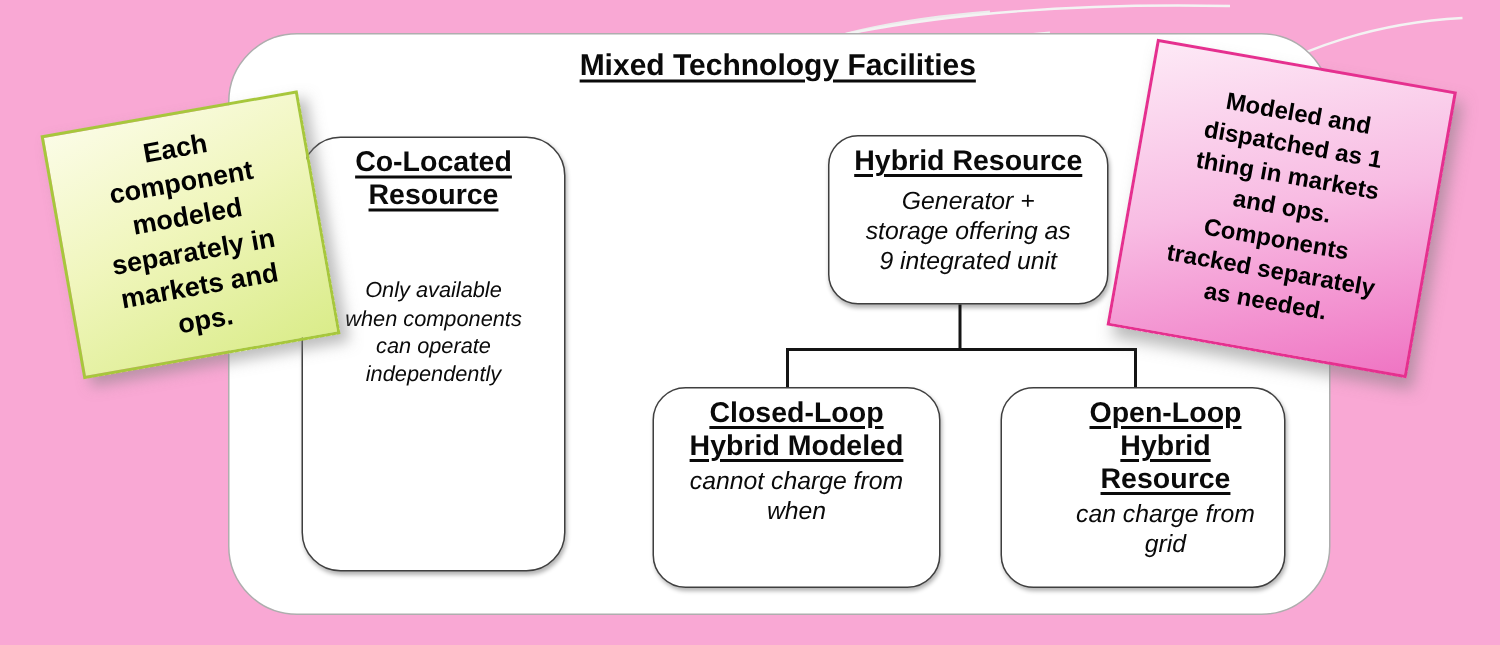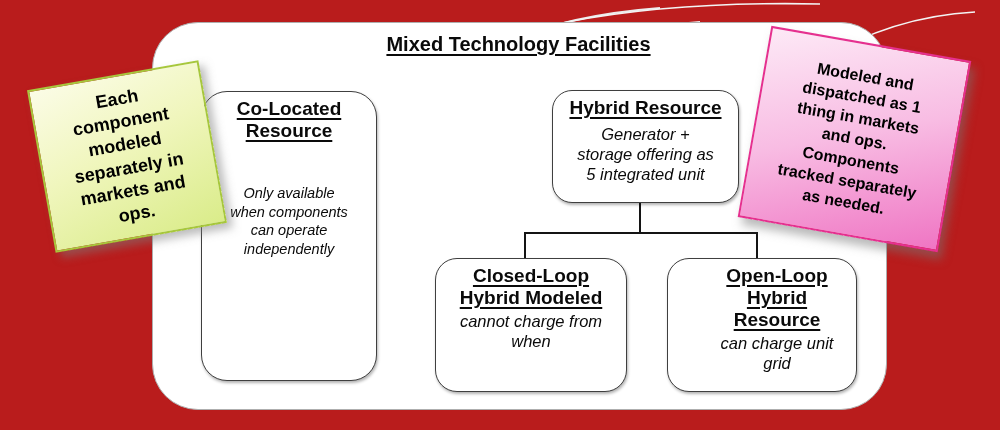--- a/index.html
+++ b/index.html
@@ -1,19 +1,19 @@
 <!DOCTYPE html>
 <html><head>
 <meta charset="utf-8">
 <style>
   html,body{margin:0;padding:0;background:#fff;}
   #stage{
     position:relative;
     width:1000px;height:430px;
-    background:#b91c1c;
+    background:#f9a8d4;
     overflow:hidden;
     font-family:"Liberation Sans",sans-serif;
     color:#0a0a0a;
   }
   
   .watermark{position:absolute;left:400px;top:0;width:580px;height:115px;z-index:0;}
   
   .outer-frame{
     position:absolute;left:152px;top:22px;width:733px;height:386px;
     border:1.5px solid #aeaeae;border-radius:46px;background:#fff;z-index:1;
@@ -34,23 +34,23 @@
     text-align:center;z-index:2;box-sizing:border-box;padding:6px;
   }
   .rbox-title{
     font-weight:bold;font-size:19px;line-height:1.16;
     text-decoration:underline;text-decoration-thickness:2px;text-underline-offset:3px;
     white-space:pre-line;
   }
   .rbox-body{font-style:italic;font-size:16.5px;line-height:1.22;white-space:pre-line;}
   .rbox-body-small{font-style:italic;font-size:14.5px;line-height:1.28;white-space:pre-line;}
 
-  #box-co-located{left:201px;top:91px;width:176px;height:290px;border-radius:26px;gap:20px;}
+  #box-co-located{left:201px;top:91px;width:176px;height:290px;border-radius:26px;}
   #box-co-located .rbox-body{margin-top:10px;}
-  #box-co-located .rbox-body-small{margin-top:22px;}
+  #box-co-located .rbox-body-small{margin-top:43px;}
   #box-hybrid{left:552px;top:90px;width:187px;height:113px;border-radius:20px;}
   #box-hybrid .rbox-body{margin-top:5px;}
   #box-closed{left:435px;top:258px;width:192px;height:134px;border-radius:22px;}
   #box-open{left:667px;top:258px;width:190px;height:134px;border-radius:22px;padding-left:36px;}
   #box-closed .rbox-body,#box-open .rbox-body{margin-top:2px;}
 
   
   .conn{position:absolute;background:#141414;z-index:2;}
   #conn-stem{left:639px;top:203px;width:2px;height:31px;}
   #conn-horiz{left:524px;top:232px;width:234px;height:2px;}
@@ -103,39 +103,39 @@
     <div class="rbox-body-small">Only available
 when components
 can operate
 independently</div>
   </div>
 
   <div class="rbox" id="box-hybrid">
     <div class="rbox-title">Hybrid Resource</div>
     <div class="rbox-body">Generator +
 storage offering as
-5 integrated unit</div>
+9 integrated unit</div>
   </div>
 
   <div class="conn" id="conn-stem"></div>
   <div class="conn" id="conn-horiz"></div>
   <div class="conn" id="conn-left-drop"></div>
   <div class="conn" id="conn-right-drop"></div>
 
   <div class="rbox" id="box-closed">
     <div class="rbox-title">Closed-Loop
 Hybrid Modeled</div>
     <div class="rbox-body">cannot charge from
 when</div>
   </div>
 
   <div class="rbox" id="box-open">
     <div class="rbox-title">Open-Loop Hybrid
 Resource</div>
-    <div class="rbox-body">can charge unit
+    <div class="rbox-body">can charge from
 grid</div>
   </div>
 
   <div class="note" id="note-green">
     <div>Each
 component
 modeled
 separately in
 markets and
 ops.</div>

